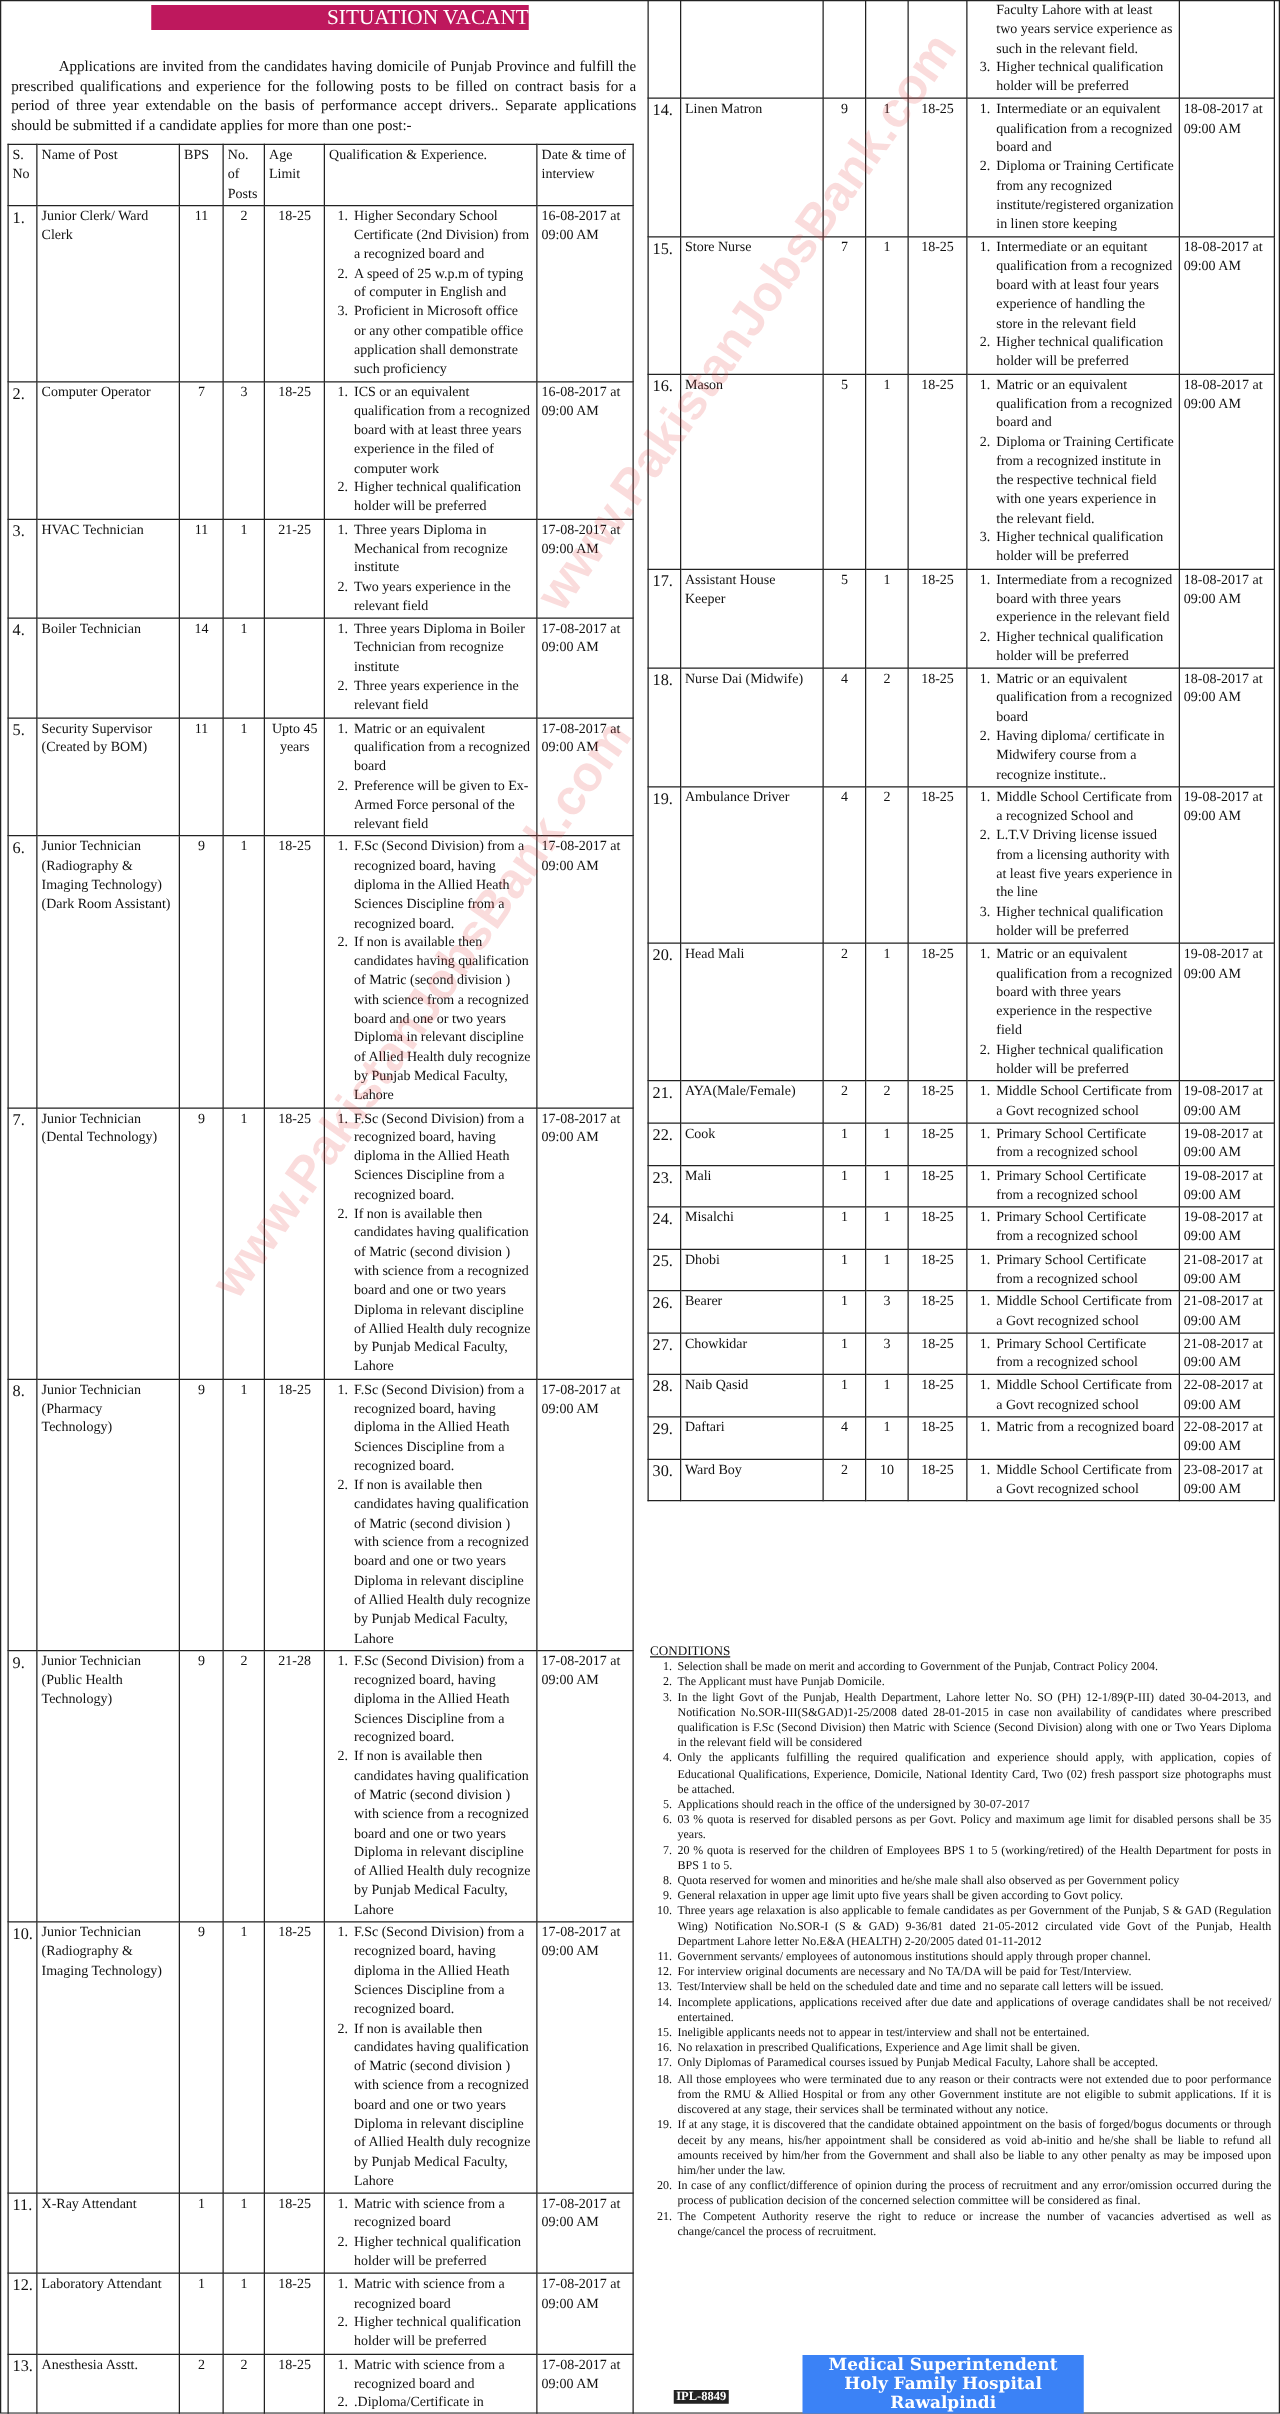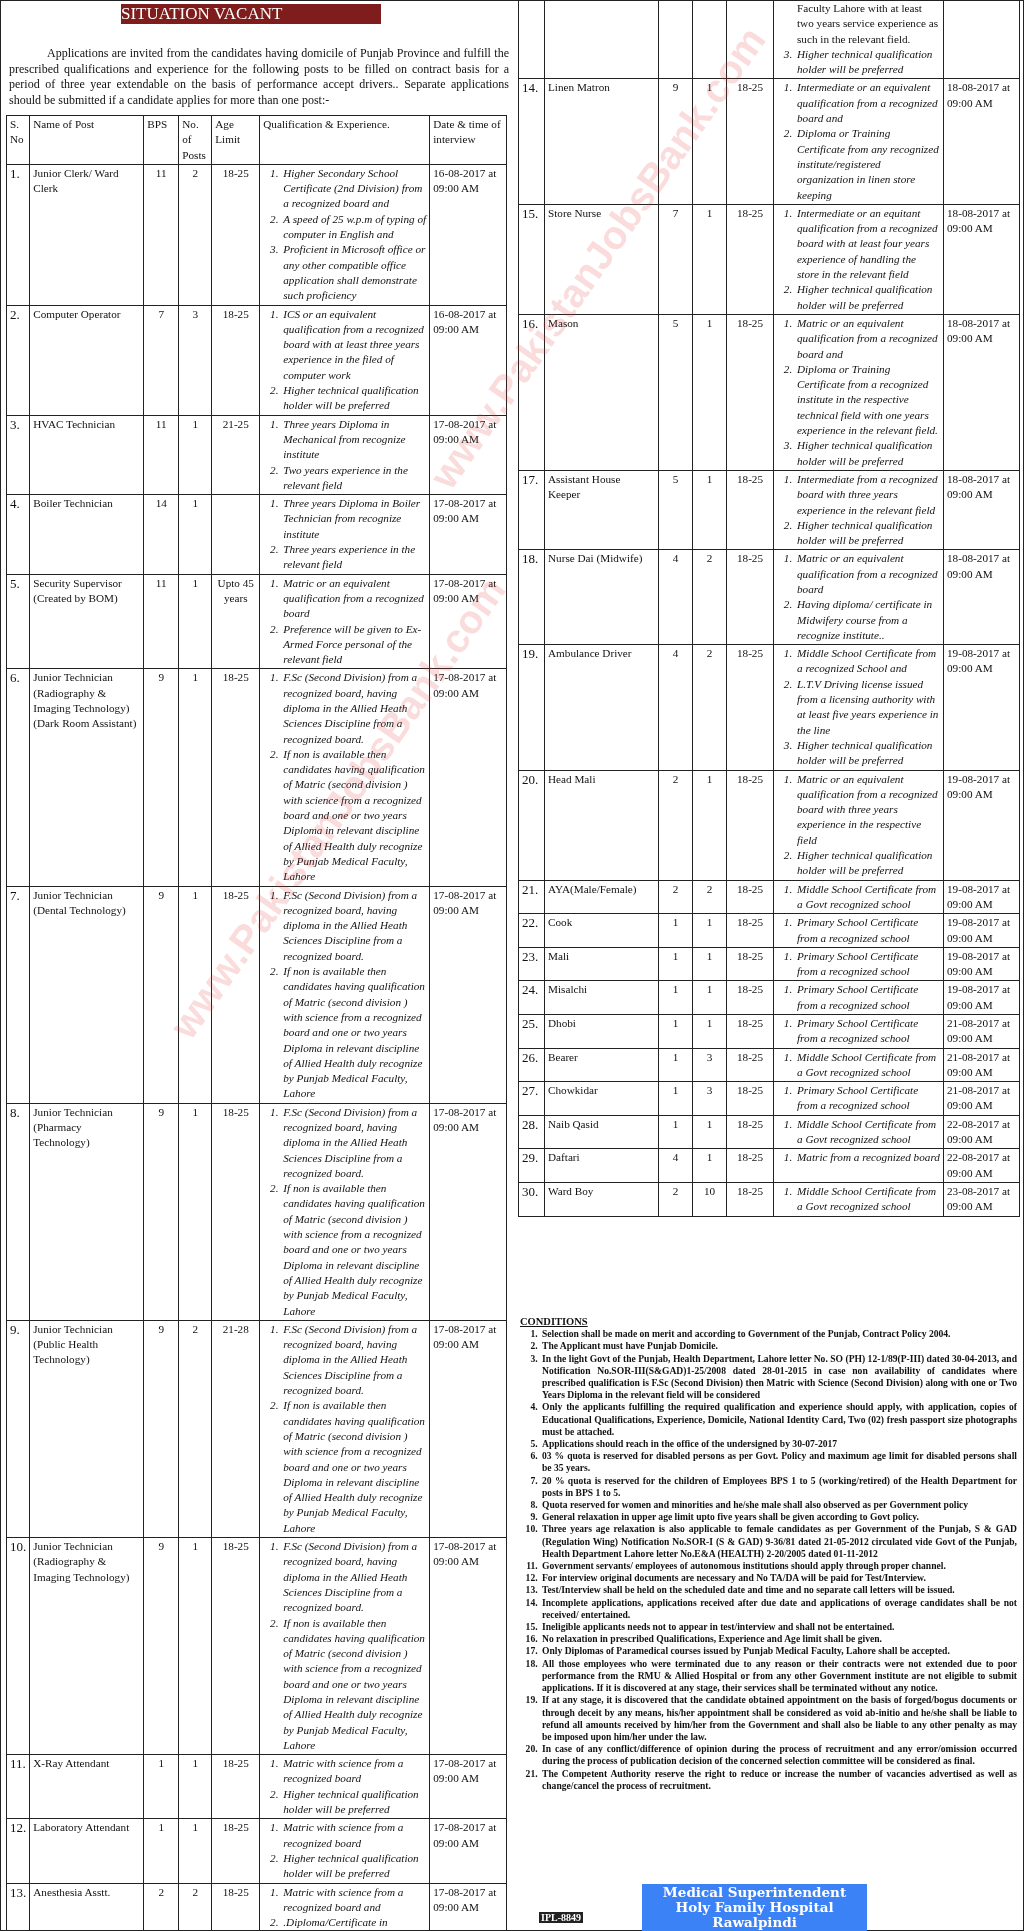--- a/index.html
+++ b/index.html
@@ -1,33 +1,33 @@
 <!DOCTYPE html>
 <html><head>
 <meta charset="utf-8">
 <style>
   html, body { margin:0; padding:0; background:#fff; }
   body { width:1024px; height:1931px; position:relative; overflow:hidden;
          font-family:"Liberation Serif", "DejaVu Serif", serif; color:#111; }
   .page { position:absolute; left:0; top:0; width:1022px; height:1929px; border:1px solid #222; }
-  .header { position:absolute; left:120px; top:3px; width:260px; background:#7f1d1d; color:#fff;
-            text-align:left; line-height:20px; font-size:17px; }
+  .header { position:absolute; left:120px; top:3px; width:260px; background:#be185d; color:#fff;
+            text-align:right; line-height:20px; font-size:17px;padding-left:42px; }
   .header .l2 { font-size:17px; }
   .intro { position:absolute; left:8px; top:45px; width:500px; font-size:12px; line-height:15.5px;
            text-align:justify; text-indent:38px; }
   table.jobs { position:absolute; border-collapse:collapse; table-layout:fixed; font-size:11.2px; line-height:15.3px; }
   table.jobs td, table.jobs th { border:1px solid #222; vertical-align:top; padding:1px 3px; font-weight:normal; }
   table.jobs th { text-align:left; }
   .c-sno { font-size:13px; font-weight:bold; }
   .c-center { text-align:center; }
   ol.q { margin:0; padding:0 0 0 18px; }
-  ol.q li { padding-left:2px;font-style:italic; }
+  ol.q li { padding-left:2px; }
   #left-table { left:5px; top:114px; }
   #right-table { left:517px; top:-2px; }
-  .conditions { position:absolute; left:519px; top:1315px; width:497px; font-size:9.6px; line-height:12.2px;font-weight:bold; }
+  .conditions { position:absolute; left:519px; top:1315px; width:497px; font-size:9.6px; line-height:12.2px; }
   .conditions .ttl { text-decoration:underline; font-size:10.5px; }
   .conditions ol { margin:0; padding-left:20px; }
   .conditions li { text-align:justify; padding-left:2px; }
   .signature { position:absolute; left:641px; top:1883px; width:225px; background:#3b82f6; color:#fff;
                text-align:center; font-family:"DejaVu Serif", serif; font-weight:bold; font-size:13.5px; line-height:15px; padding:1px 0; }
   .ref { position:absolute; left:538px; top:1911px; background:#222; color:#fff; font-family:Liberation Serif, serif;
          font-weight:bold; font-size:10px; padding:0 2px; }
   .watermark { position:absolute; color:rgba(230,60,60,0.18); font-family:"Liberation Sans", sans-serif; font-weight:bold;
                font-size:40px; transform:rotate(-55deg); transform-origin:left top; white-space:nowrap; pointer-events:none; }
 </style>

